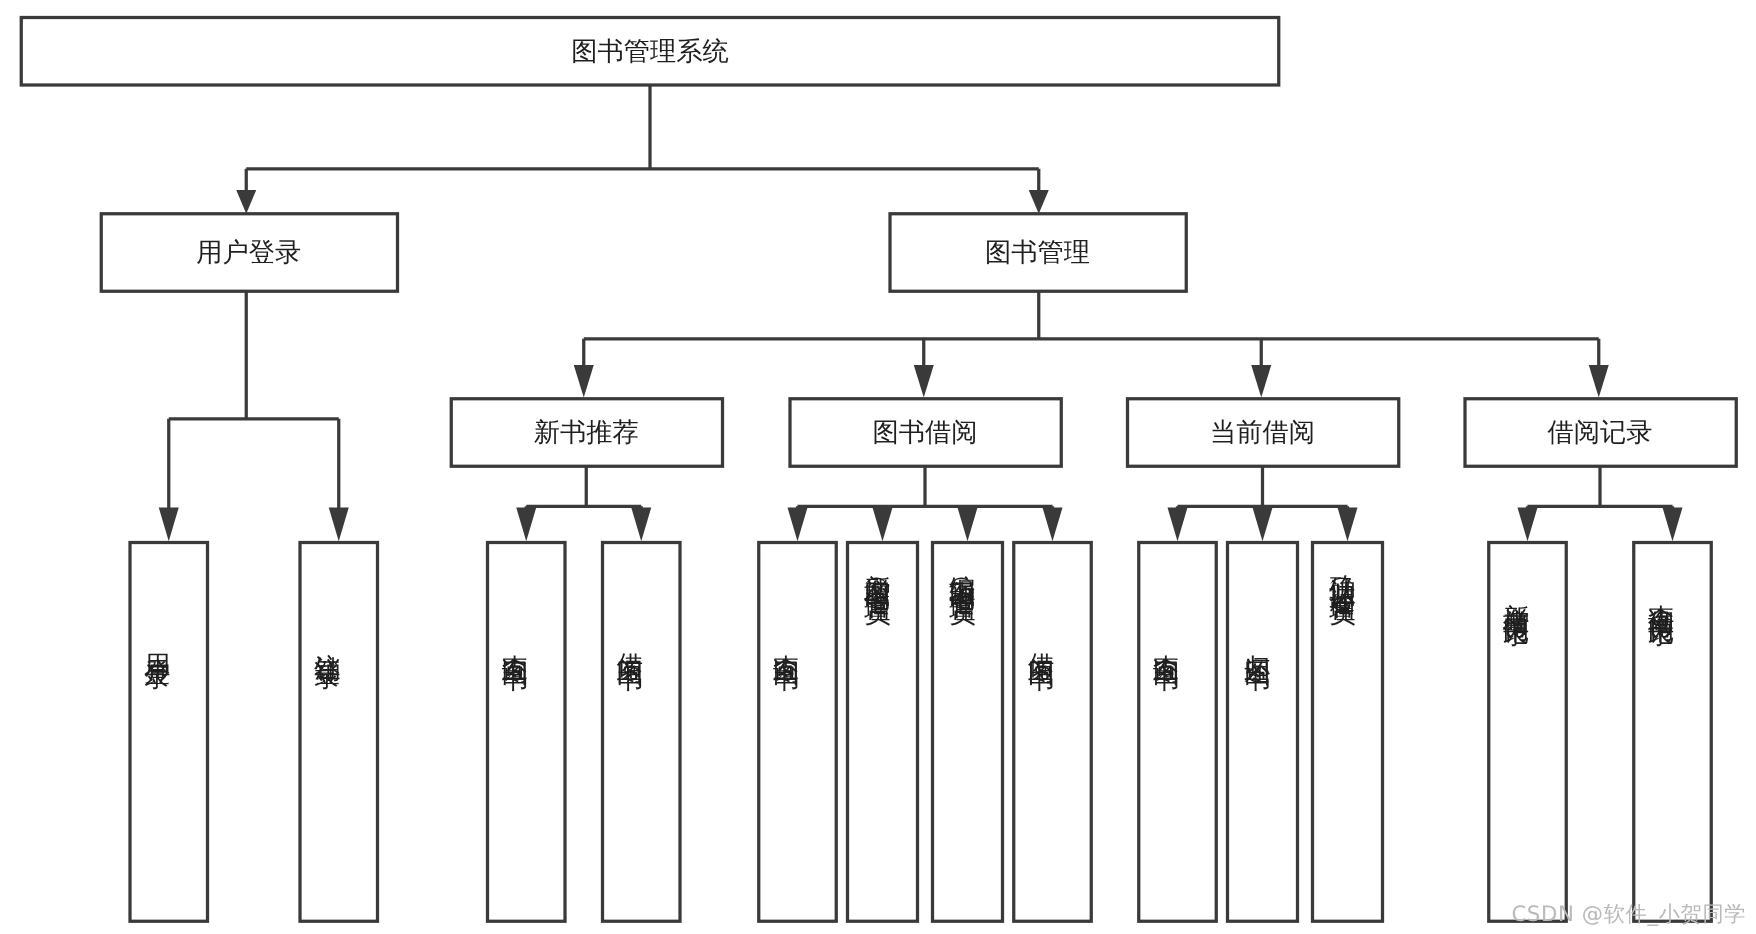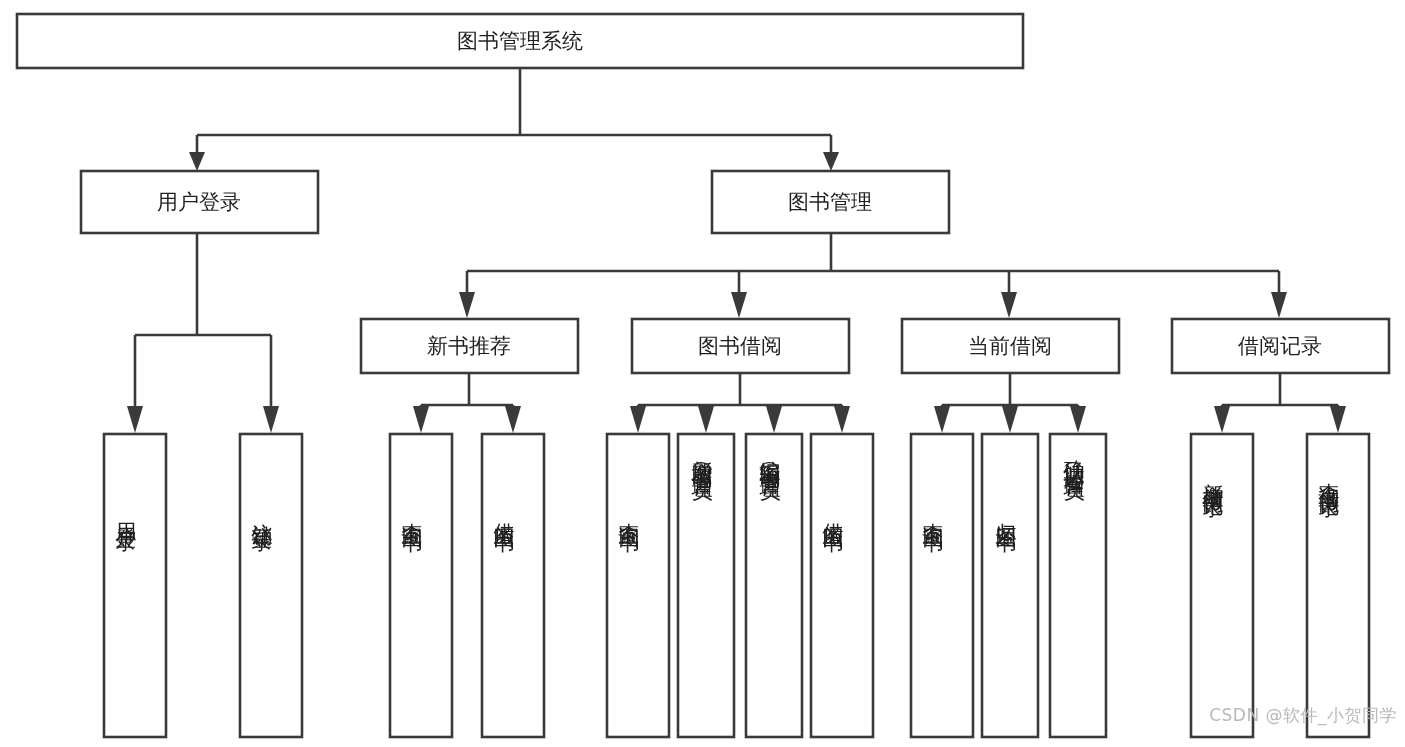--- a/index.html
+++ b/index.html
@@ -57,21 +57,21 @@
     line-height: 1.28;
     color: #1f1f1f;
     letter-spacing: 3px;
     text-align: start;
     white-space: nowrap;
     pointer-events: none;
   }
   .watermark {
     position: absolute;
     right: 8px;
-    bottom: 20px;
+    bottom: 4px;
     font-family: "DejaVu Sans", "Liberation Sans", sans-serif;
     font-size: 17px;
     color: #b9b9b9;
     letter-spacing: 0.5px;
     white-space: nowrap;
   }
 </style>
 </head>
 <body>
 

